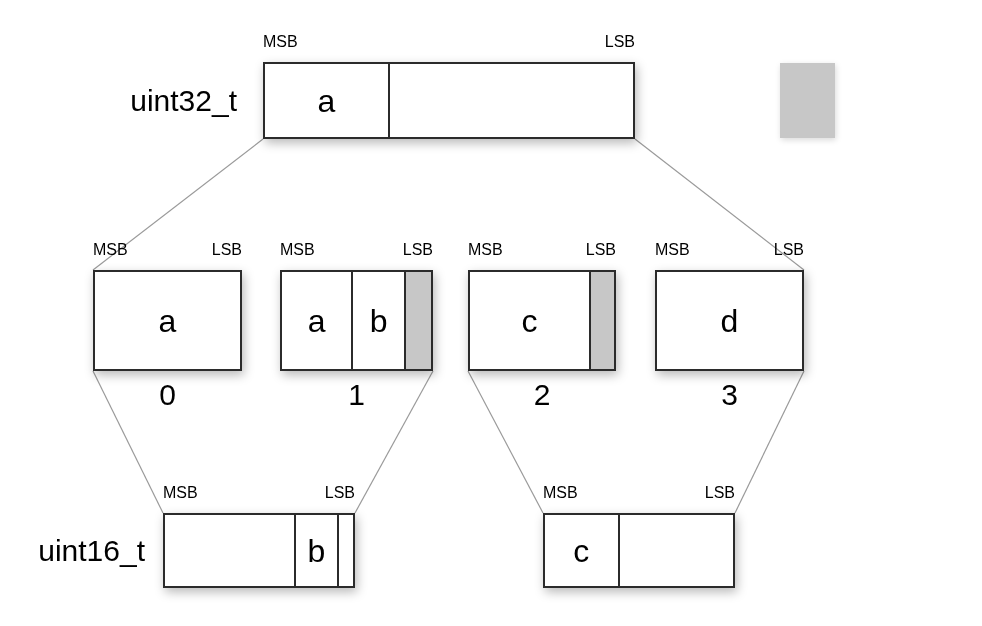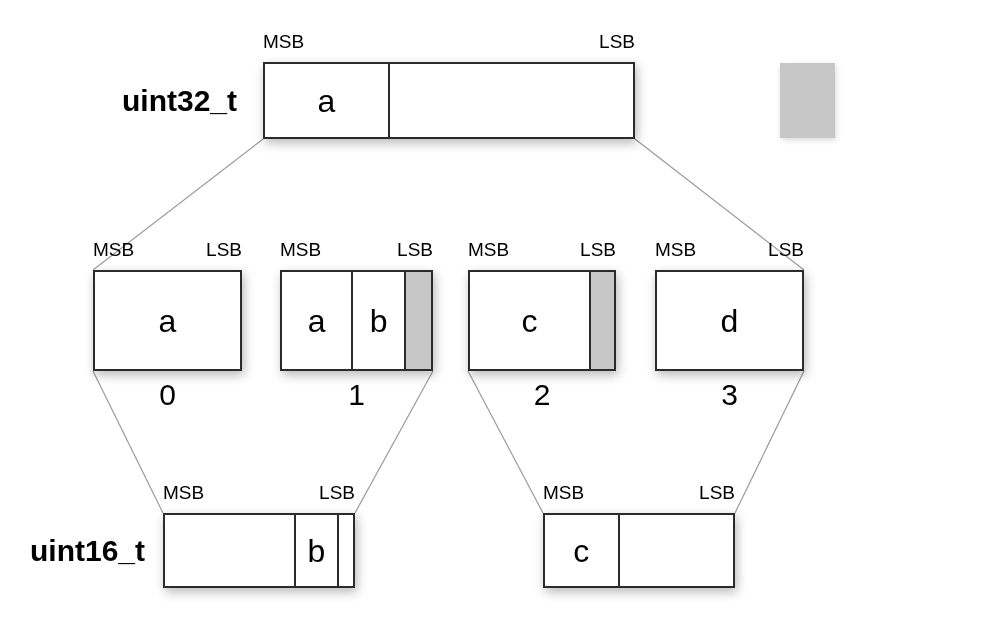--- a/index.html
+++ b/index.html
@@ -16,21 +16,21 @@
     font-family:"Liberation Sans", sans-serif;
     color:var(--ink);
     overflow:hidden;
   }
   .connectors{position:absolute;left:0;top:0;width:982px;height:626px;}
 
   .boxgroup{position:absolute;}
   .bitlabels{
     position:absolute;left:0;right:0;top:-30px;
     display:flex;justify-content:space-between;
-    font-size:19px;line-height:20px;color:var(--ink);
+    font-size:16px;line-height:20px;color:var(--ink);
     pointer-events:none;
   }
   .box{
     position:relative;width:100%;height:100%;
     background:#fff;
     border:2px solid var(--border);
     box-sizing:border-box;
     display:flex;
     box-shadow:2px 4px 10px rgba(0,0,0,0.28);
   }
@@ -42,21 +42,21 @@
   .seg + .seg{border-left:2px solid var(--border);}
   .seg.pad{background:var(--pad);}
   .seg span{font-size:32px;line-height:1;}
   .idx{
     position:absolute;left:0;right:0;top:calc(100% + 9px);
     text-align:center;font-size:30px;line-height:1;
   }
   .typelabel{
     position:absolute;
     display:flex;align-items:center;justify-content:flex-end;
-    font-size:30px;line-height:1;font-weight:bold;
+    font-size:30px;line-height:1;
   }
   .legend{
     position:absolute;left:780px;top:63px;
     display:flex;align-items:center;
   }
   .swatch{
     width:55px;height:75px;background:var(--pad);
     box-shadow:1px 2px 6px rgba(0,0,0,0.15);
   }
   .legend-text{margin-left:13px;font-size:30px;line-height:1;}

